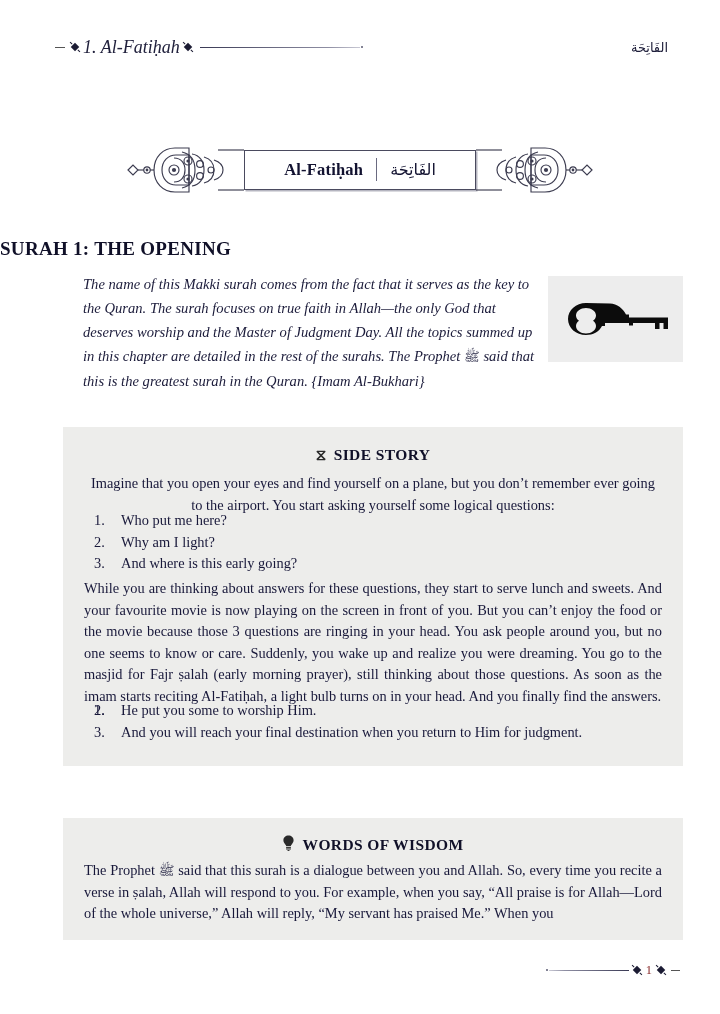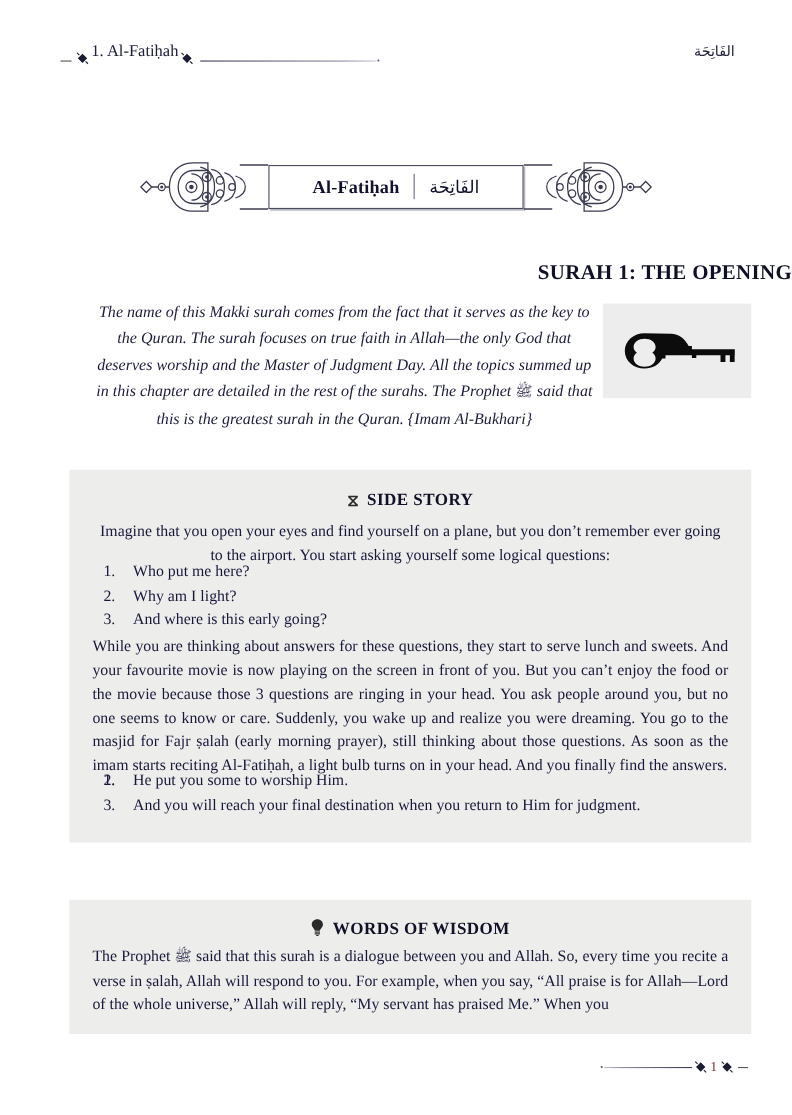--- a/index.html
+++ b/index.html
@@ -30,23 +30,24 @@
     top: 36px;
     left: 55px;
     right: 52px;
     height: 22px;
     display: flex;
     align-items: center;
     justify-content: space-between;
   }
   .run-head-left {
     display: flex;
-    align-items: flex-end;
+    align-items: center;
     gap: 0px;
-    font-size: 15px;
+    font-style: italic;
+    font-size: 18px;
     color: #20203c;
     white-space: nowrap;
   }
   .rh-dash {
     display: inline-block;
     width: 10px;
     height: 1px;
     background: #555;
     margin-right: 2px;
   }
@@ -147,41 +148,41 @@
     display: block;
     line-height: 0;
   }
 
   
   .surah-title {
     position: absolute;
     top: 238px;
     left: 0;
     width: 720px;
-    text-align: right;
+    text-align: left;
     font-family: "Liberation Serif", serif;
     font-weight: bold;
     font-size: 19px;
     letter-spacing: 0.3px;
     color: #101028;
   }
 
   
   .intro-wrap {
     position: absolute;
     top: 272px;
     left: 83px;
     width: 554px;
   }
   .intro-text {
     font-style: italic;
     font-size: 14.6px;
     line-height: 24px;
     color: #1b1b3a;
-    text-align: center;
+    text-align: left;
     width: 460px;
   }
   .key-figure {
     position: absolute;
     top: 276px;
     left: 548px;
     width: 135px;
     height: 86px;
     background: #ededed;
     display: flex;

